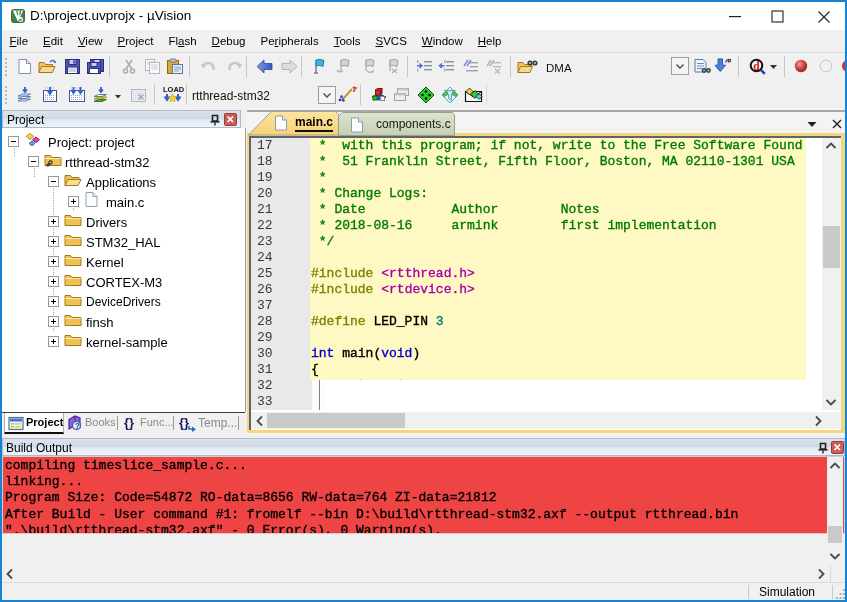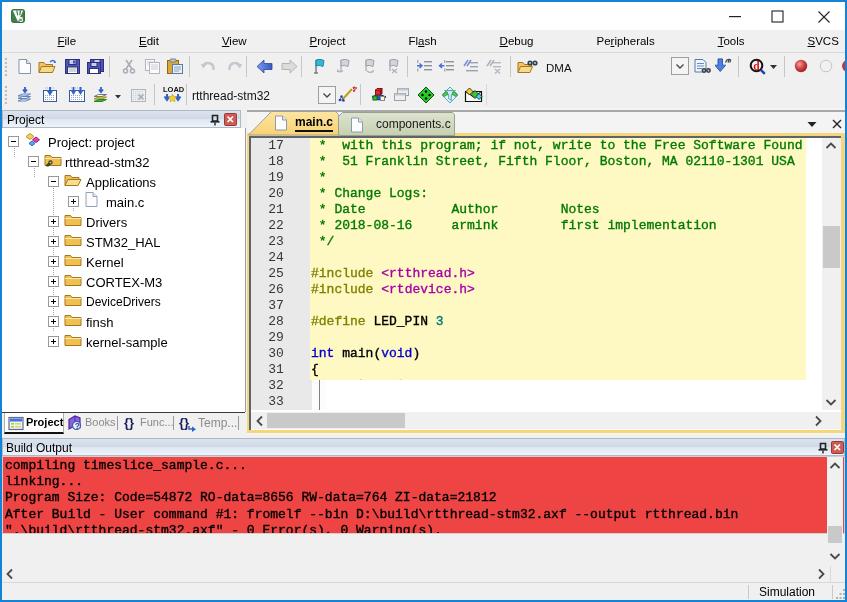--- a/index.html
+++ b/index.html
@@ -11,21 +11,21 @@
   border:2px solid #1583d5;
   overflow:hidden;
 }
 .abs { position:absolute; }
 svg { display:block; }
 
 #titlebar { position:absolute; left:0; top:0; width:843px; height:28px; background:#fff; }
 #title-text { position:absolute; left:28px; top:6px; font-size:13.5px; color:#000; }
 
 #menubar { position:absolute; left:0; top:28px; width:843px; height:23px; background:#f0f0f0; display:flex; align-items:center; padding-left:0px; border-bottom:1px solid #d9d9d9; }
-#menubar span.mi { font-size:11.5px; color:#000; padding:0 7.5px; white-space:pre;margin-left:48px; }
+#menubar span.mi { font-size:11.5px; color:#000; padding:0 7.5px; white-space:pre; }
 #menubar u { text-decoration:underline; }
 
 #tb1 { position:absolute; left:0; top:51px; width:843px; height:28px; background:#f0f0f0; }
 #tb2 { position:absolute; left:0; top:79px; width:818px; height:28px; background:#f0f0f0; }
 .grip { position:absolute; left:2px; top:4px; width:4px; height:20px;
   background-image:radial-gradient(circle at 2px 2px, #bbb 1.2px, transparent 1.6px);
   background-size:4px 4px; }
 .tsep { position:absolute; top:3px; width:1px; height:21px; background:#c6c6c6; }
 .ticon { position:absolute; top:5px; }
 
@@ -40,21 +40,21 @@
 .dot-v { position:absolute; width:1px; background-image:linear-gradient(#aaa 50%, transparent 50%); background-size:1px 2px; }
 
 #ptabs { position:absolute; left:0; top:410px; width:243px; height:25px; font-size:12px; color:#8a8a8a; background:#f0f0f0;}
 #ptabs .ptxt { position:absolute; top:6px; }
 #ptabs .psep { position:absolute; top:5px; width:1px; height:14px; background:#9a9a9a; }
 
 #edit-win { position:absolute; left:245px; top:106px; width:598px; height:327px; background:#f4f4f4; }
 #tabstrip { position:absolute; left:0; top:2px; width:598px; height:26px; }
 #codeview { position:absolute; left:4px; top:30px; width:590px; height:292px; background:#fff; }
 #gutter { position:absolute; left:0; top:0; width:61px; height:272px; background:#e9e9e9; }
-.lnum { position:absolute; right:11px; width:50px; text-align:center;
+.lnum { position:absolute; right:5px; width:50px; text-align:left;
   font:13px/16px "Liberation Mono", monospace; color:#383838; }
 #foldcol { position:absolute; left:61px; top:0; width:14px; height:272px; background:#fcfcfc; }
 #code { position:absolute; left:59px; top:0; width:496px; height:242px; overflow:hidden; background:#fef9c3;}
 #code pre { font:13px/16px "Liberation Mono", monospace; color:#000; padding-left:1px; -webkit-text-stroke:0.35px; }
 .cg { color:#007a00; }
 .cp { color:#808000; }
 .cm { color:#a800a8; }
 .ck { color:#0000d4; }
 .cn { color:#007a7a; }
 
@@ -76,20 +76,21 @@
 </head>
 <body>
 <div id="titlebar">
   <svg class="abs" style="left:9px;top:7px" width="14" height="14" viewBox="0 0 14 14">
       <rect x="0" y="0" width="14" height="14" rx="3" fill="#35703d"></rect>
       <rect x="0.8" y="0.8" width="12.4" height="12.4" rx="2.4" fill="#417f4a"></rect>
       <path d="M1.8 1.5 L7 12.8 L12.2 1.5 Z" fill="#fff"></path>
       <path d="M5.2 1.5 l0.9 4.8 l1.1 0 l-0.7 -4.8 z M8.7 1.5 l-0.5 4.8 l1.1 0 l1 -4.8 z" fill="#417f4a"></path>
       <text x="8" y="13" font-size="7.5" font-weight="bold" fill="#fff" font-family="Liberation Sans, sans-serif">5</text>
     </svg>
+  <span id="title-text">D:\project.uvprojx - µVision</span>
   <svg class="abs" style="left:711px;top:0" width="45" height="28">
       <rect x="16" y="14" width="12" height="1.2" fill="#222"></rect>
     </svg>
   <svg class="abs" style="left:753px;top:0" width="45" height="28">
       <rect x="17" y="9" width="11" height="11" fill="none" stroke="#222" stroke-width="1.1"></rect>
     </svg>
   <svg class="abs" style="left:799px;top:0" width="45" height="28">
       <path d="M17.5 9.5 L28.5 20.5 M28.5 9.5 L17.5 20.5" stroke="#222" stroke-width="1.1"></path>
     </svg>
 </div>

